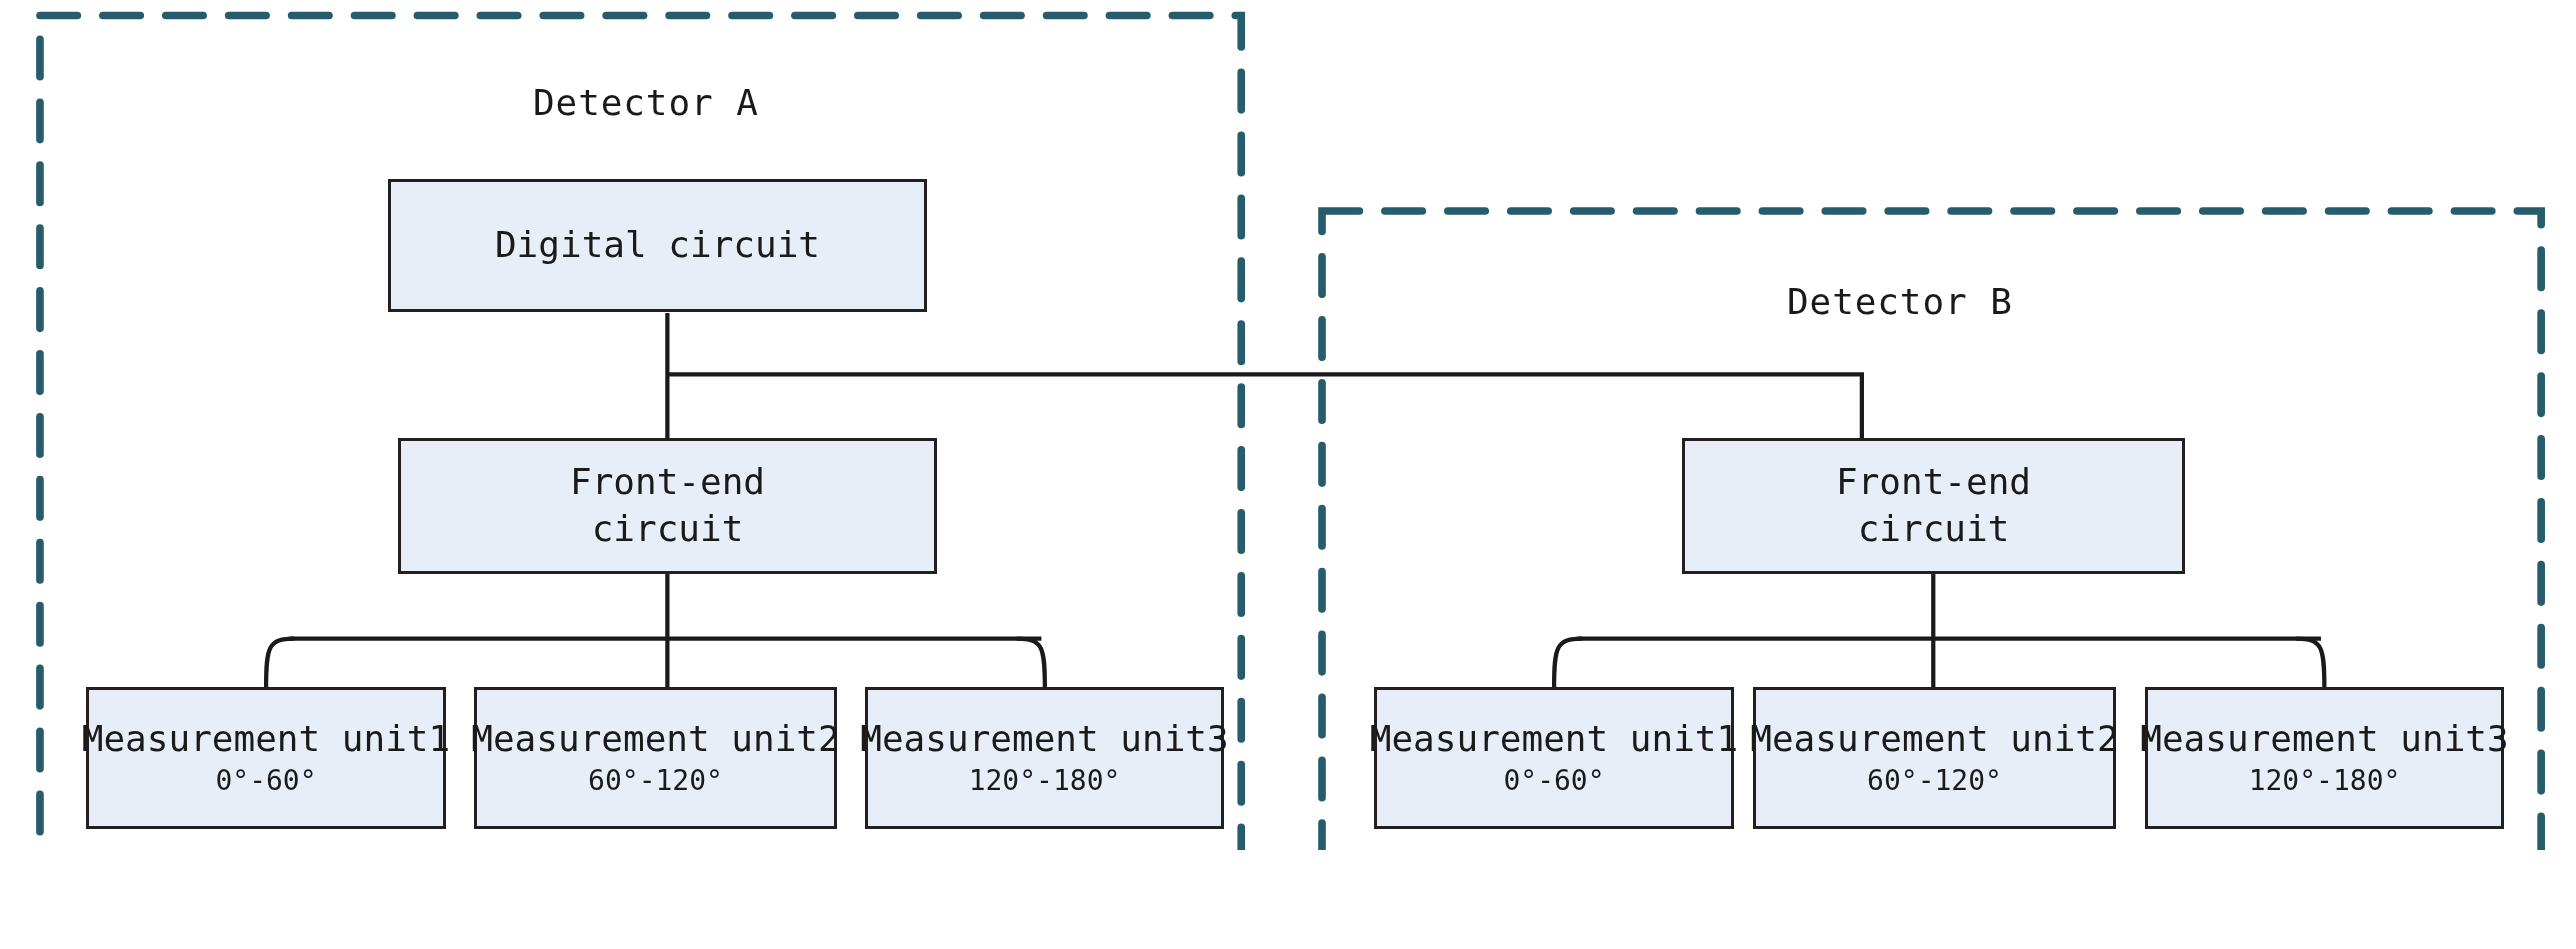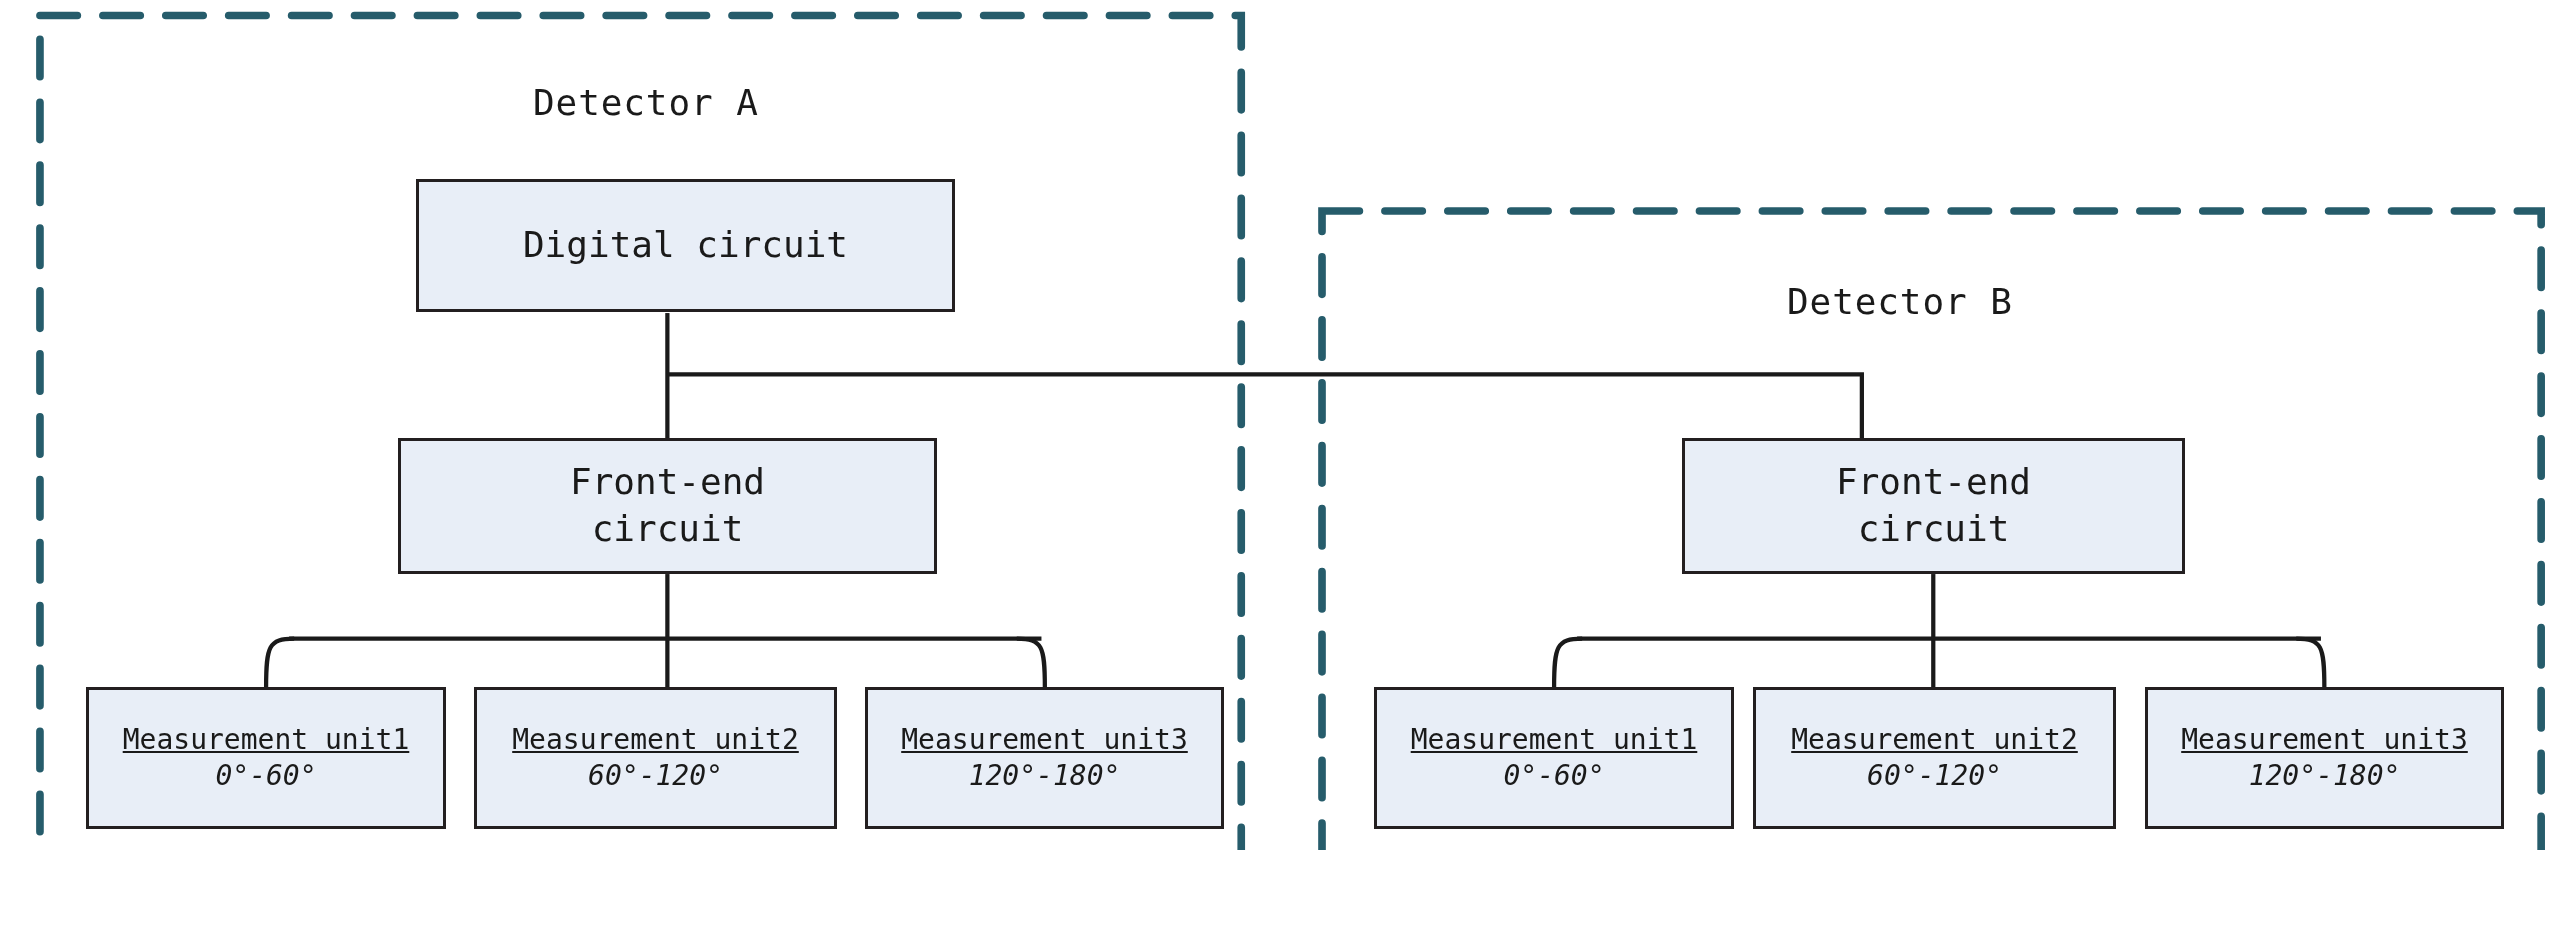--- a/index.html
+++ b/index.html
@@ -25,22 +25,22 @@
     justify-content:center;
     text-align:center;
   }
   .node-line{
     font-family:"DejaVu Sans Mono","Liberation Mono",monospace;
     color:#1a1a1a;
     white-space:nowrap;
     line-height:1.30;
   }
   .t-big{font-size:36px;}
-  .t-unit{font-size:28px;text-decoration:underline;}
-  .t-range{font-size:28px;font-style:italic;}
+  .t-unit{font-size:36px;}
+  .t-range{font-size:28px;}
 </style>
 </head>
 <body>
 
 <div id="root">
 
   <svg class="diagram-svg" viewBox="0 0 3030 1117">
 
     <rect x="47" y="18" width="1413" height="1065" fill="none" stroke="#265c6b" stroke-width="9" stroke-linecap="round" stroke-dasharray="44 30"></rect>
     <rect x="1555" y="248" width="1434" height="835" fill="none" stroke="#265c6b" stroke-width="9" stroke-linecap="round" stroke-dasharray="44 30"></rect>
@@ -59,21 +59,21 @@
       <path d="M 2274 675 L 2274 808"></path>
       <path d="M 1855 751 L 2730 751"></path>
       <path d="M 1828 808 C 1828 760 1831 751 1861 751"></path>
       <path d="M 2734 808 C 2734 760 2731 751 2701 751"></path>
     </g>
   </svg>
 
   <div class="det-label" style="left:533px; top:82px;">Detector A</div>
   <div class="det-label" style="left:1787px; top:281px;">Detector B</div>
 
-  <div class="node-box" style="left:416px; top:179px; width:539px; height:133px;">
+  <div class="node-box" style="left:388px; top:179px; width:539px; height:133px;">
     <div class="node-line t-big">Digital circuit</div>
   </div>
 
   <div class="node-box" style="left:398px; top:438px; width:539px; height:136px;">
     <div class="node-line t-big">Front-end</div>
     <div class="node-line t-big">circuit</div>
   </div>
 
   <div class="node-box" style="left:86px; top:687px; width:360px; height:142px;">
     <div class="node-line t-unit">Measurement unit1</div>

